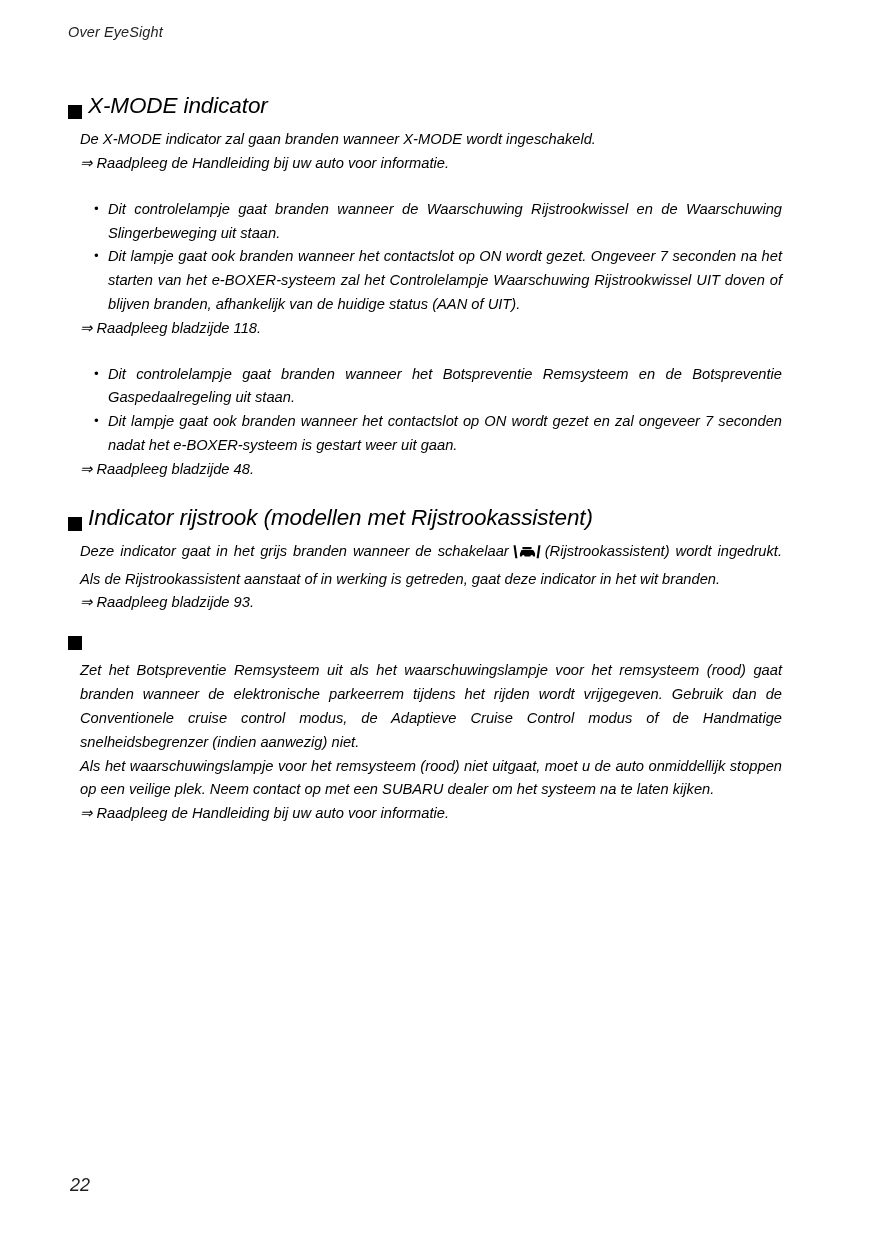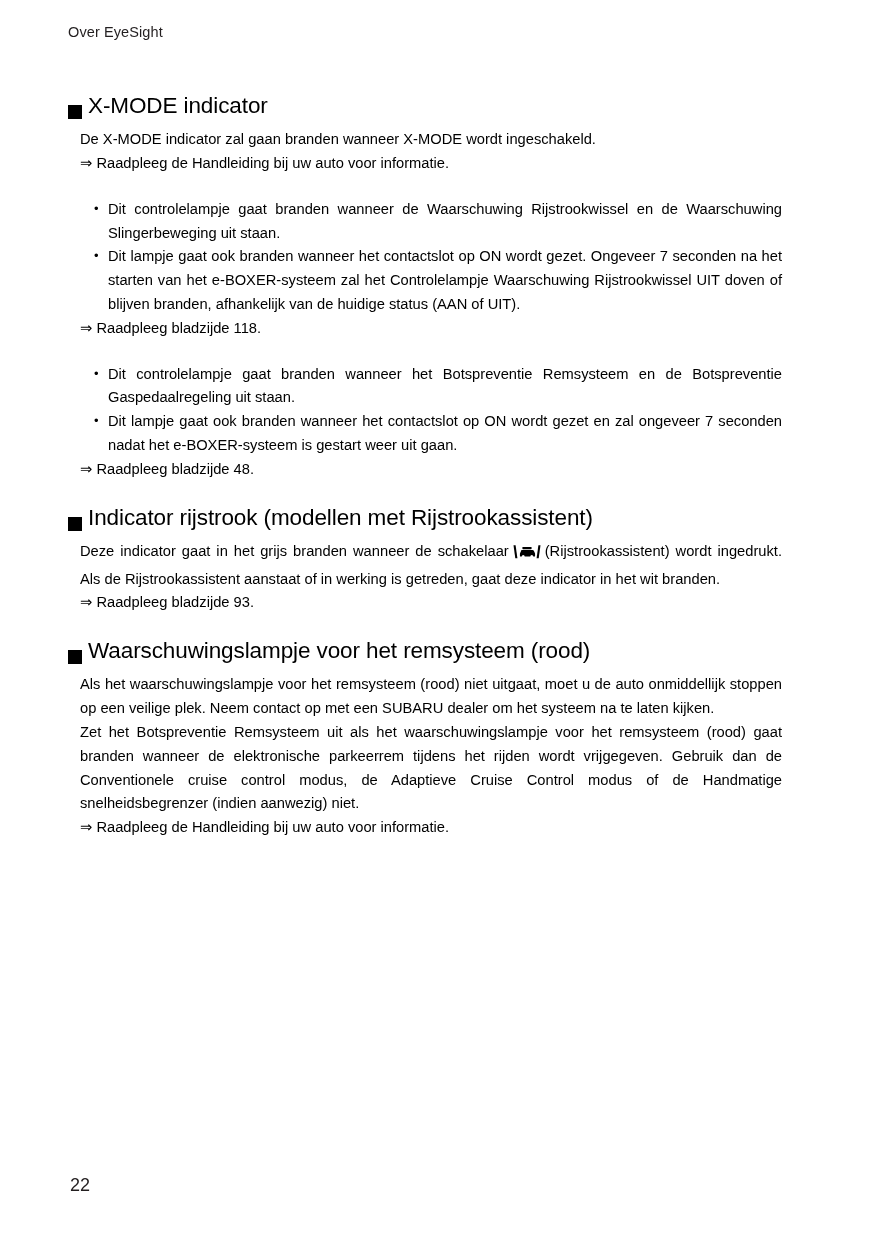--- a/index.html
+++ b/index.html
@@ -14,20 +14,21 @@
     color: #000000;
     position: relative;
     overflow: hidden;
   }
   .page {
     position: relative;
     width: 750px;
     height: 1241px;
     box-sizing: border-box;
     padding: 0;
+    font-style: italic;
   }
   .running-head {
     position: absolute;
     top: 24px;
     left: 68px;
     font-size: 14.5px;
     color: #231f20;
     letter-spacing: 0.1px;
   }
   .content {
@@ -176,25 +177,24 @@
               </svg></span><span>(Rijstrookassistent) wordt ingedrukt. Als de Rijstrookassistent aanstaat of in werking is getreden, gaat deze indicator in het wit branden.</span></p>
         <p class="ref">⇒ Raadpleeg bladzijde 93.</p>
       </div>
     </div>
 
     <div class="gap-md"></div>
 
     <div class="section">
       <h2 class="heading">
         <span class="sq"></span>
-        <span>Waarschuwingslampje voor het remsysteem (rood)</span>
       </h2>
       <div class="body-block">
+        <p class="para">Zet het Botspreventie Remsysteem uit als het waarschuwingslampje voor het remsysteem (rood) gaat branden wanneer de elektronische parkeerrem tijdens het rijden wordt vrijgegeven. Gebruik dan de Conventionele cruise control modus, de Adaptieve Cruise Control modus of de Handmatige snelheidsbegrenzer (indien aanwezig) niet.</p>
         <p class="para">Als het waarschuwingslampje voor het remsysteem (rood) niet uitgaat, moet u de auto onmiddellijk stoppen op een veilige plek. Neem contact op met een SUBARU dealer om het systeem na te laten kijken.</p>
-        <p class="para">Zet het Botspreventie Remsysteem uit als het waarschuwingslampje voor het remsysteem (rood) gaat branden wanneer de elektronische parkeerrem tijdens het rijden wordt vrijgegeven. Gebruik dan de Conventionele cruise control modus, de Adaptieve Cruise Control modus of de Handmatige snelheidsbegrenzer (indien aanwezig) niet.</p>
         <p class="ref">⇒ Raadpleeg de Handleiding bij uw auto voor informatie.</p>
       </div>
     </div>
 
   </div>
 
   <div class="page-number">22</div>
 
 </div>
 

